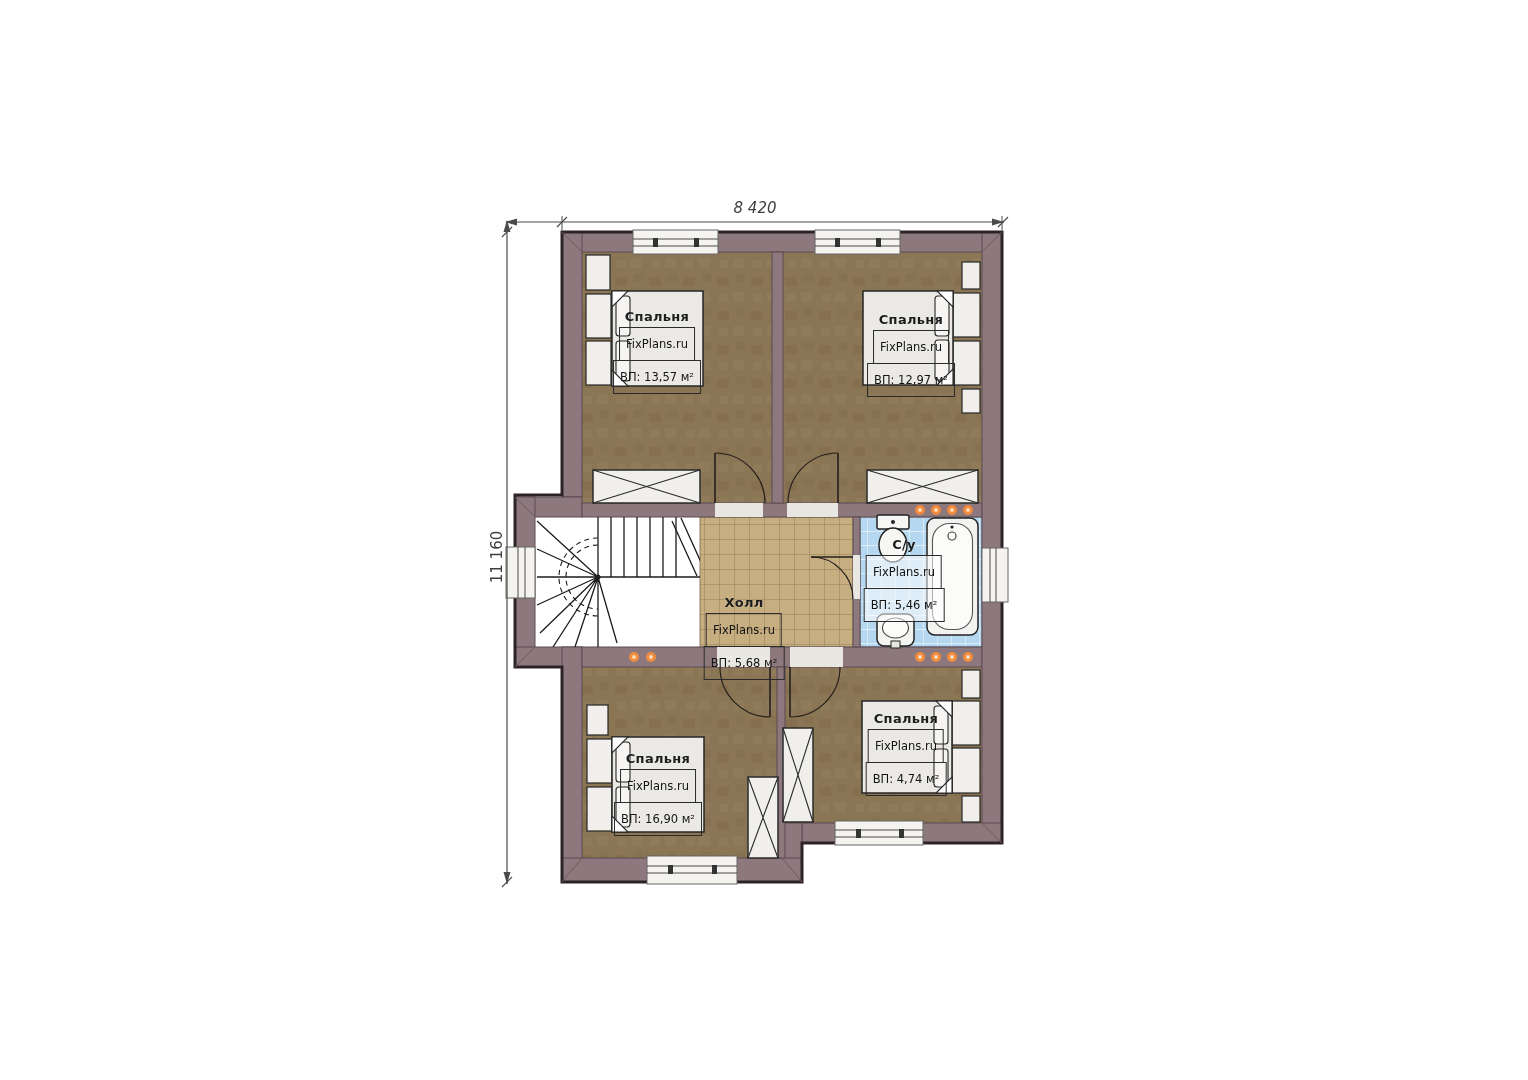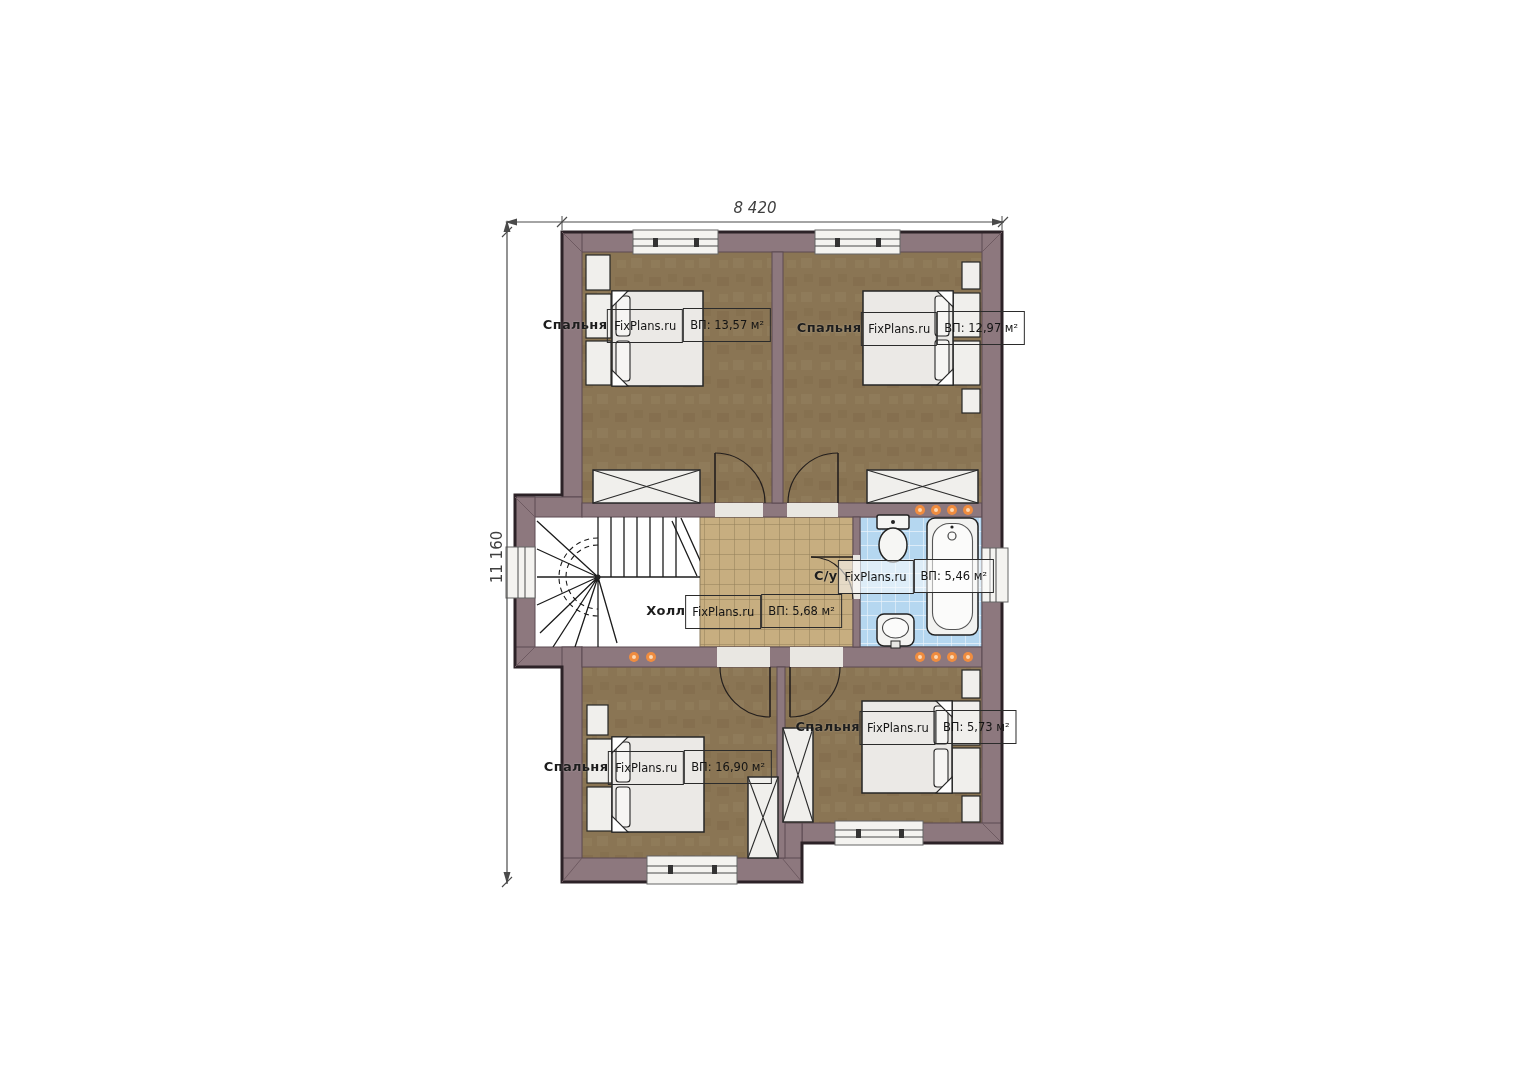--- a/index.html
+++ b/index.html
@@ -1,19 +1,19 @@
 <!DOCTYPE html>
 <html><head>
 <meta charset="utf-8">
 <style>
   html,body{margin:0;padding:0;background:#ffffff;}
   .canvas{position:relative;width:1528px;height:1080px;background:#ffffff;overflow:hidden;
           font-family:"DejaVu Sans",sans-serif;}
   .plan-svg{position:absolute;left:0;top:0;width:1528px;height:1080px;}
-  .room-label{position:absolute;display:flex;align-items:center;
+  .room-label{position:absolute;display:flex;flex-direction:column;align-items:center;
               transform:translateX(-50%);z-index:5;}
   .room-name{font-weight:bold;font-size:13px;color:#1d1d1d;letter-spacing:.3px;margin-bottom:3px;
              text-shadow:0 0 2px rgba(255,255,255,.35);}
   .room-box{border:1.5px solid #2b2b2b;padding:8px 6px;font-size:11.5px;line-height:16px;
             color:#141414;white-space:nowrap;}
   .room-box + .room-box{margin-top:-1.5px;}
   .box-light{background:rgba(255,255,255,.55);}
   .dim{position:absolute;font-size:15px;color:#3f3f3f;z-index:4;}
   .dim-top{left:755px;top:199px;transform:translateX(-50%);font-style:italic;}
   .dim-left{left:497px;top:557px;transform:translate(-50%,-50%) rotate(-90deg);}
@@ -296,34 +296,34 @@
     <div class="room-box">FixPlans.ru</div>
     <div class="room-box">ВП: 12,97 м²</div>
   </div>
 
   <div class="room-label" style="left:744px;top:563px;margin-top:32px;">
     <div class="room-name">Холл</div>
     <div class="room-box">FixPlans.ru</div>
     <div class="room-box">ВП: 5,68 м²</div>
   </div>
 
-  <div class="room-label" style="left:904px;top:560px;">
+  <div class="room-label" style="left:904px;top:537px;">
     <div class="room-name">С/у</div>
     <div class="room-box box-light">FixPlans.ru</div>
     <div class="room-box box-light">ВП: 5,46 м²</div>
   </div>
 
   <div class="room-label" style="left:658px;top:751px;">
     <div class="room-name">Спальня</div>
     <div class="room-box">FixPlans.ru</div>
     <div class="room-box">ВП: 16,90 м²</div>
   </div>
 
   <div class="room-label" style="left:906px;top:711px;">
     <div class="room-name">Спальня</div>
     <div class="room-box">FixPlans.ru</div>
-    <div class="room-box">ВП: 5,73 м²</div>
+    <div class="room-box">ВП: 4,74 м²</div>
   </div>
 
   <div class="dim dim-top">8 420</div>
   <div class="dim dim-left">11 160</div>
 
 </div>
 
 </body></html>

